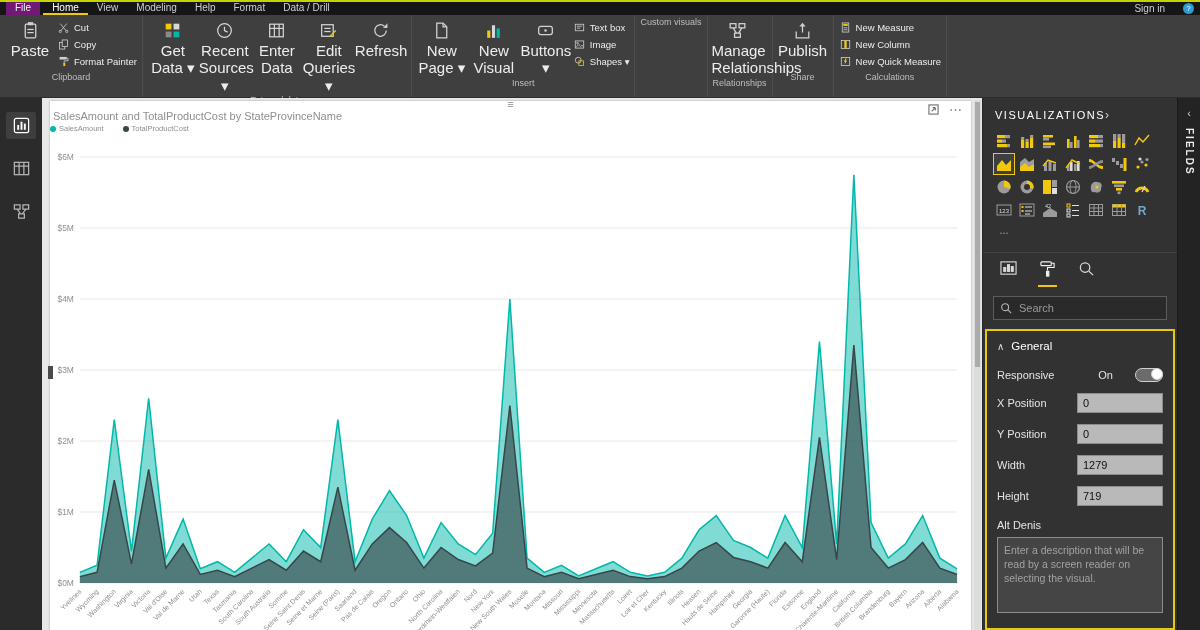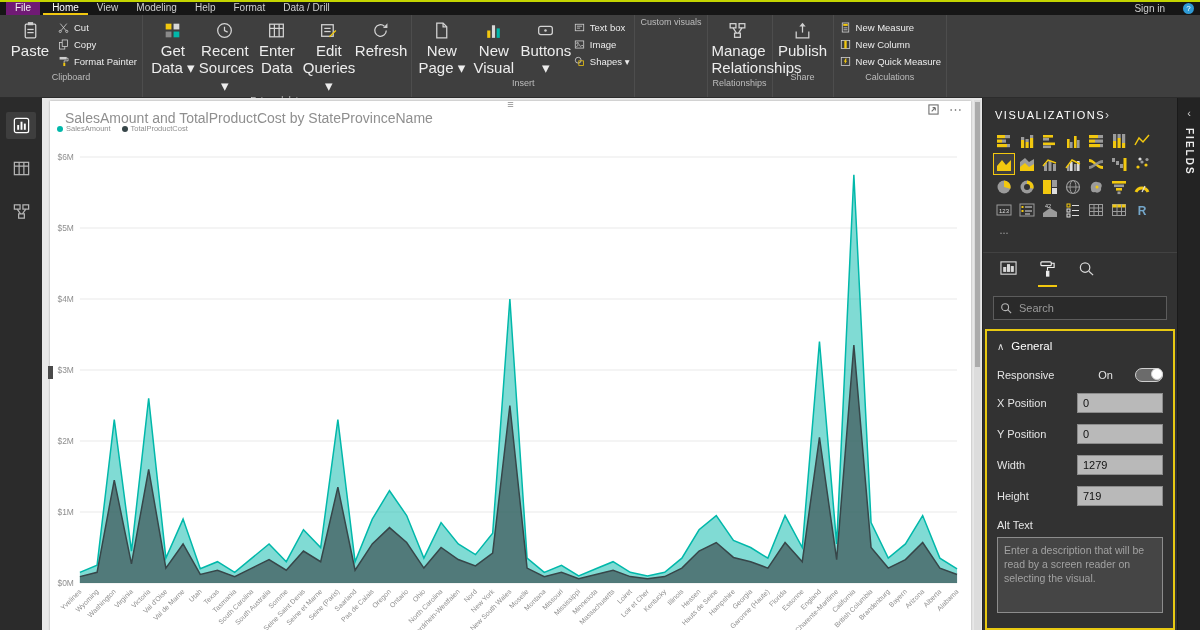--- a/index.html
+++ b/index.html
@@ -36,22 +36,22 @@
   .canvas{flex:1;background:#e8e8e8;position:relative;padding:3px 11px 0 8px;min-width:0}
   .page{position:relative;background:#fff;height:558px;box-shadow:0 0 2px rgba(0,0,0,.3)}
   .canvas-scrollbar{position:absolute;top:2px;right:1px;width:7px;bottom:0;background:#dcdcdc}
   .canvas-scroll-thumb{position:absolute;top:2px;left:1px;width:5px;height:265px;background:#ababab}
 
   .visual-grip{position:absolute;top:-2px;left:50%;transform:translateX(-50%);color:#8a8a8a;font-size:11px;line-height:11px}
   .visual-actions{position:absolute;top:3px;right:9px;display:flex;gap:10px;align-items:center;color:#6f6f6f}
   .more-icon{font-size:13px;line-height:8px}
   .resize-handle{position:absolute;left:-2px;top:265px;width:5px;height:13px;background:#4a4a4a}
 
-  .chart-title{position:absolute;top:9px;left:15px;font-size:14px;color:#8f8f8f}
-  .legend{position:absolute;top:23px;left:7px;display:flex;gap:11px;align-items:center;font-size:7.5px;color:#8f8f8f}
+  .chart-title{position:absolute;top:9px;left:3px;font-size:11px;color:#8f8f8f}
+  .legend{position:absolute;top:23px;left:0;display:flex;gap:19px;align-items:center;font-size:7.5px;color:#8f8f8f}
   .legend .dot{width:6px;height:6px;border-radius:50%;display:inline-block;margin-right:3px;vertical-align:-1px}
   svg.chart{position:absolute;left:0;top:0;width:100%;height:558px}
 
   
   .viz-pane{width:194px;background:#323232;color:#e8e8e8;display:flex;flex-direction:column;border-left:1px solid #262626;flex:0 0 auto}
   .viz-header{display:flex;align-items:center;padding:10px 2px 6px 12px;font-size:11px;letter-spacing:1.5px;color:#fff}
   .chev{color:#cfcfcf;font-size:12px}
   .viz-grid{display:grid;grid-template-columns:repeat(7,22px);gap:1px;padding:2px 4px 6px 10px}
   .viz-cell{width:20px;height:20px;display:flex;align-items:center;justify-content:center;border:1px solid transparent}
   .viz-cell.selected{border-color:#F2C80F;background:#3f3f3f}
@@ -826,21 +826,21 @@
               </div>
               <div class="fmt-row">
                 <span class="fmt-label">Width</span>
                 <input class="fmt-input" value="1279" style="">
               </div>
               <div class="fmt-row">
                 <span class="fmt-label">Height</span>
                 <input class="fmt-input" value="719" style="">
               </div>
             </div>
-          <div class="alt-label">Alt Text</div>
+          <div class="alt-label">Alt Denis</div>
           <textarea class="alt-text" placeholder="Enter a description that will be read by a screen reader on selecting the visual." style=""></textarea>
         </div>
       </div>
     </div>
 
     <div class="fields-rail">
       <span class="fields-chev">‹</span>
       <span class="fields-label">FIELDS</span>
     </div>
 

